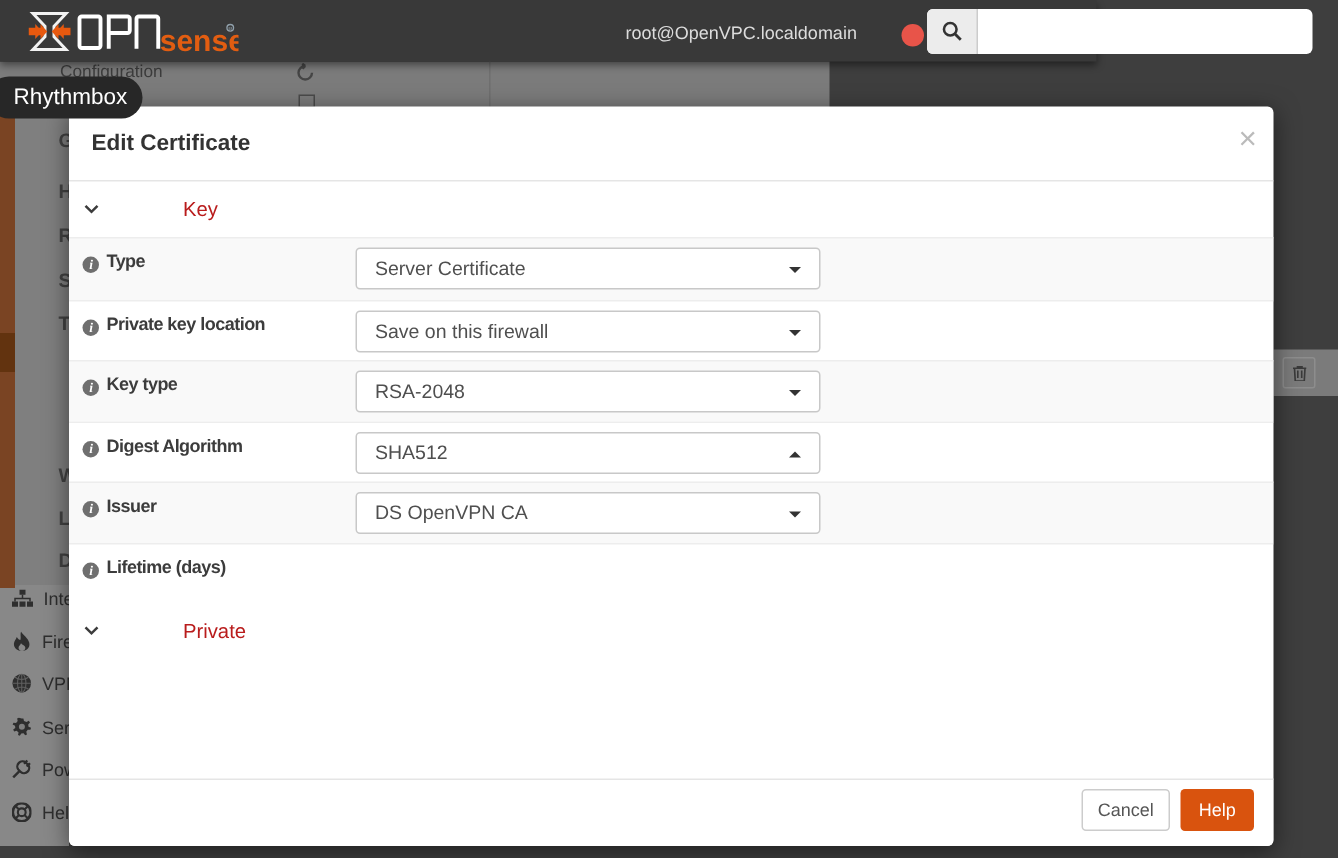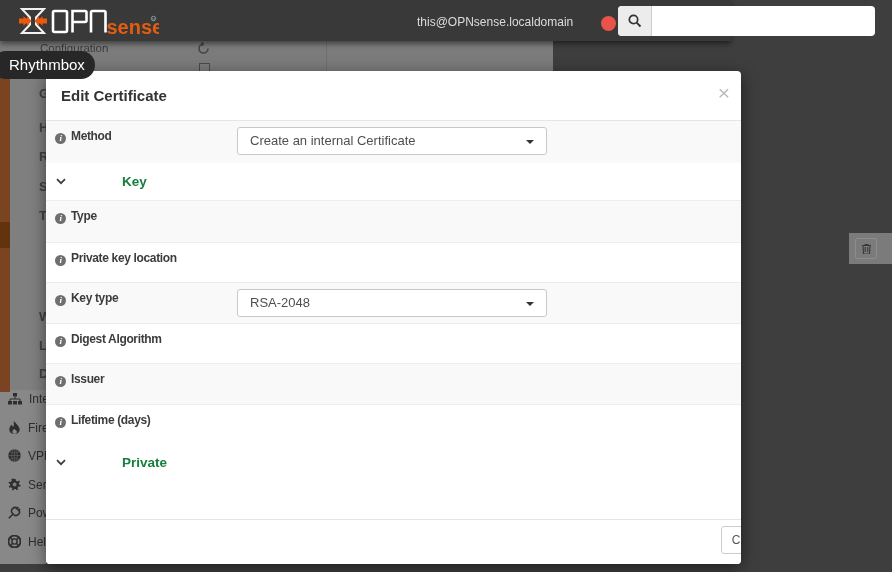--- a/index.html
+++ b/index.html
@@ -25,21 +25,21 @@
   #orangestrip { left:0; top:0; width:10px; height:320px; background:#7a4423; }
   #orangeseg  { left:0; top:150px; width:10px; height:26px; background:#62330f; }
   .sletter { position:absolute; left:39px; color:#424242; font-size:13px; font-weight:bold; }
   .mitem { position:absolute; left:8px; color:#2e2e2e; font-size:12px; white-space:nowrap; }
   .mitem svg { vertical-align:-2px; margin-right:7px; }
 
   
   #trashband { left:849px; top:233px; width:43px; height:31px; background:#7b7b7b; z-index:1; }
 
   
-  #modal { left:46px; top:71px; width:695px; height:493px; background:#fff; border-radius:4px;
+  #modal { left:46px; top:71px; width:803px; height:493px; background:#fff; border-radius:4px;
            box-shadow:0 4px 16px rgba(0,0,0,0.5); z-index:10; overflow:hidden; }
   #mheader { height:50px; border-bottom:1px solid #e5e5e5; position:relative; }
   #mtitle { position:absolute; left:15px; top:16px; font-size:15px; font-weight:bold; color:#333; }
   #mclose { position:absolute; right:11px; top:11px; font-size:21px; color:#bbb; line-height:21px; }
 
   .frow { position:relative; width:803px; border-top:1px solid #ededed; }
   .frow.first { border-top:none; }
   .stripe { background:#f9f9f9; }
   .flabel { position:absolute; left:9px; top:8px; font-size:12px; font-weight:bold; color:#3c3c3c; letter-spacing:-0.35px; }
   .info { display:inline-block; width:11px; height:11px; border-radius:50%; background:#6f6f6f;
@@ -48,21 +48,21 @@
   .ctrl { position:absolute; left:191px; top:6px; width:310px; height:28px; background:#fff;
           border:1px solid #c8c8c8; border-radius:3px; font-size:13px; color:#4f4f4f;
           line-height:26px; padding-left:12px; }
   .caret { position:absolute; right:12px; top:12px; width:0; height:0;
            border-left:4px solid transparent; border-right:4px solid transparent;
            border-top:4px solid #333; }
   .caretup { position:absolute; right:12px; top:12px; width:0; height:0;
            border-left:4px solid transparent; border-right:4px solid transparent;
            border-bottom:4px solid #333; }
   .shead { position:relative; border-top:none !important; }
-  .sheadtext { position:absolute; left:28px; font-size:13.5px; font-weight:bold; color:#15803d;padding-left:48px; }
+  .sheadtext { position:absolute; left:28px; font-size:13.5px; font-weight:normal; color:#b91c1c;padding-left:48px; }
   .chev { position:absolute; left:10px; }
 
   #mfooter { position:absolute; left:0; bottom:0; width:803px; height:45px; border-top:1px solid #e5e5e5; background:#fff;margin-top:40px; }
   #btncancel { position:absolute; right:69px; top:6px; width:59px; height:28px; background:#fff;
                border:1px solid #ccc; border-radius:3px; font-size:12px; color:#555;
                text-align:center; line-height:26px; }
   #btnsave { position:absolute; right:13px; top:6px; width:49px; height:28px; background:#d9530e;
              border-radius:3px; font-size:12px; color:#fff; text-align:center; line-height:28px; }
 
   
@@ -146,63 +146,63 @@
     <g fill="none" stroke="#fff" stroke-width="2.6">
       <rect x="34" y="4" width="14" height="21" rx="1.5"></rect>
       <path d="M53.5 25.5 V4 h12.5 a1.5 1.5 0 0 1 1.5 1.5 v8 a1.5 1.5 0 0 1 -1.5 1.5 h-12"></path>
       <path d="M72 25.5 V5.5 a1.5 1.5 0 0 1 1.5-1.5 h11.5 a1.5 1.5 0 0 1 1.5 1.5 V25.5"></path>
     </g>
 
     <text x="87.5" y="27" font-family="Liberation Sans, sans-serif" font-size="20" font-weight="bold" fill="#e25d11">sense</text>
     <circle cx="134.5" cy="11.5" r="2.2" fill="none" stroke="#90a0ab" stroke-width="0.9"></circle>
     <text x="133.2" y="13.6" font-family="Liberation Sans, sans-serif" font-size="4" fill="#90a0ab">R</text>
   </svg>
-  <div class="abs" id="usertext">this@OPNsense.localdomain</div>
+  <div class="abs" id="usertext">root@OpenVPC.localdomain</div>
   <div class="abs" id="reddot"></div>
   <div class="abs" id="searchbox">
     <div class="abs" id="searchicon">
       <svg style="position:absolute; left:10px; top:8px" width="14" height="14" viewBox="0 0 14 14">
         <circle cx="5.5" cy="5.5" r="4.2" fill="none" stroke="#333" stroke-width="1.7"></circle>
         <path d="M8.7 8.7 L12.5 12.5" stroke="#333" stroke-width="1.9"></path>
       </svg>
     </div>
   </div>
 </div>
 
 <div class="abs" id="modal">
   <div id="mheader">
     <div id="mtitle">Edit Certificate</div>
     <div id="mclose">×</div>
   </div>
 
-  <div class="frow stripe first" style="height:42px">
-    <div class="flabel"><span class="info">i</span>Method</div>
-    <div class="ctrl">Create an internal Certificate<span class="caret"></span></div>
-  </div>
   <div class="frow shead" style="height:37px">
     <svg class="chev" style="top:15px" width="10" height="7" viewBox="0 0 10 7">
         <path d="M1 1.2 L5 5.2 L9 1.2" stroke="#3c3c3c" stroke-width="1.7" fill="none"></path>
       </svg>
     <div class="sheadtext" style="top:11px">Key</div>
   </div>
   <div class="frow stripe" style="height:42px">
     <div class="flabel"><span class="info">i</span>Type</div>
+    <div class="ctrl">Server Certificate<span class="caret"></span></div>
   </div>
   <div class="frow" style="height:40px">
     <div class="flabel"><span class="info">i</span>Private key location</div>
+    <div class="ctrl">Save on this firewall<span class="caret"></span></div>
   </div>
   <div class="frow stripe" style="height:41px">
     <div class="flabel"><span class="info">i</span>Key type</div>
     <div class="ctrl">RSA-2048<span class="caret"></span></div>
   </div>
   <div class="frow" style="height:40px">
     <div class="flabel"><span class="info">i</span>Digest Algorithm</div>
+    <div class="ctrl">SHA512<span class="caretup"></span></div>
   </div>
   <div class="frow stripe" style="height:41px">
     <div class="flabel"><span class="info">i</span>Issuer</div>
+    <div class="ctrl">DS OpenVPN CA<span class="caret"></span></div>
   </div>
   <div class="frow" style="height:42px">
     <div class="flabel"><span class="info">i</span>Lifetime (days)</div>
   </div>
   <div class="frow shead" style="height:32px">
     <svg class="chev" style="top:13px" width="10" height="7" viewBox="0 0 10 7">
         <path d="M1 1.2 L5 5.2 L9 1.2" stroke="#3c3c3c" stroke-width="1.7" fill="none"></path>
       </svg>
     <div class="sheadtext" style="top:9px">Private</div>
   </div>

